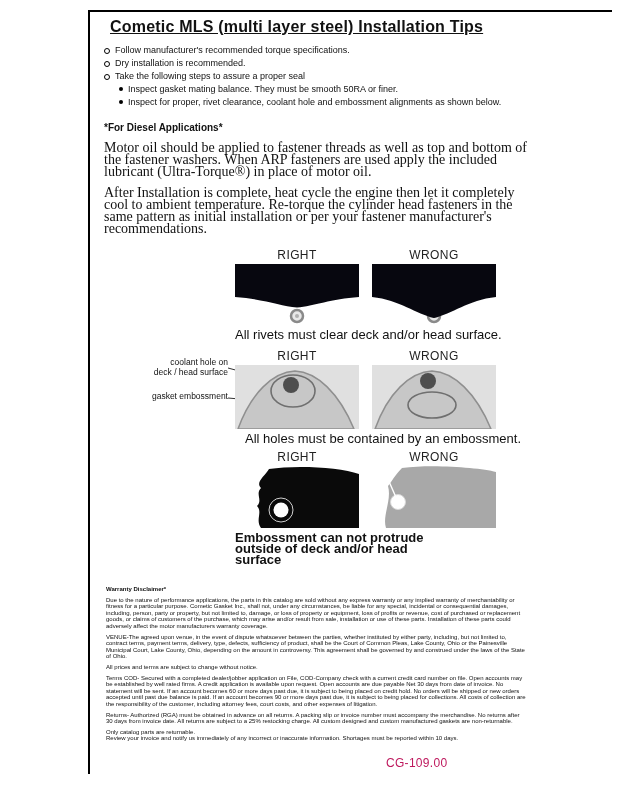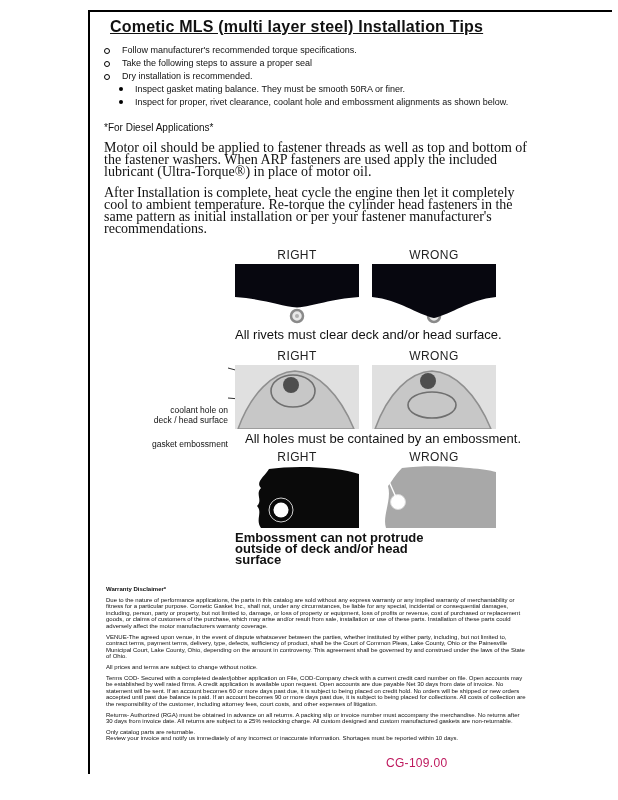--- a/index.html
+++ b/index.html
@@ -10,34 +10,34 @@
   .frame{
     position:absolute;left:88px;top:10px;width:522px;height:762px;
     border-left:2.5px solid #000;border-top:2.5px solid #000;
   }
   .content{position:absolute;left:104px;top:18px;width:444px;}
   .title{
     margin:0 0 8px 6px;font-size:16px;font-weight:bold;
     text-decoration:underline;letter-spacing:0.2px;
   }
   .tips{font-size:9px;line-height:13px;}
-  .tip{display:flex;align-items:flex-start;gap:12px;}
+  .tip{display:flex;align-items:flex-start;gap:5px;}
   .tip.sub{margin-left:15px;}
   .o-dot{flex:none;width:4px;height:4px;border:1px solid #000;border-radius:50%;margin-top:4px;background:#fff;}
   .f-dot{flex:none;width:4px;height:4px;border-radius:50%;margin-top:4px;background:#000;}
-  .diesel-heading{font-size:10px;font-weight:normal;margin:13px 0 4px 0;}
+  .diesel-heading{font-size:10px;font-weight:bold;margin:13px 0 4px 0;}
   .para{font-size:14px;line-height:12px;margin:9px 0 0 0;width:434px;font-family:Liberation Serif, serif;}
   .note{font-size:9px;margin:11px 0 0 0;}
   .figures{position:relative;margin:13px 0 0 128px;width:300px;height:312px;}
   .fig-head{position:absolute;width:124px;text-align:center;font-size:12px;letter-spacing:0.4px;color:#222;}
   .panel{position:absolute;width:124px;}
   .panel svg{display:block;}
   .fig-cap{position:absolute;font-size:13px;line-height:11px;white-space:nowrap;}
   .fig-cap.wrap{white-space:normal;width:205px;}
-  .fig-label{position:absolute;font-size:8.5px;line-height:9.5px;text-align:right;color:#111;margin-top:48px;}
+  .fig-label{position:absolute;font-size:8.5px;line-height:9.5px;text-align:right;color:#111;}
   .leader{position:absolute;left:-10px;top:108px;}
   .disclaimer{margin:26px 0 0 2px;width:420px;font-size:6px;line-height:6.6px;color:#111;}
   .disclaimer .head{font-weight:bold;margin:0 0 4px 0;}
   .disclaimer .p{margin:0 0 4px 0;}
   .footer{position:absolute;left:386px;top:756px;font-size:12px;letter-spacing:0.3px;color:#be185d;}
 </style>
 </head>
 <body>
 
 <div class="page">
@@ -46,25 +46,25 @@
   <div class="content">
     <h1 class="title">Cometic MLS (multi layer steel) Installation Tips</h1>
 
     <div class="tips">
       <div class="tip">
         <span class="o-dot"></span>
         <span>Follow manufacturer's recommended torque specifications.</span>
       </div>
       <div class="tip">
         <span class="o-dot"></span>
-        <span>Take the following steps to assure a proper seal</span>
+        <span>Dry installation is recommended.</span>
       </div>
       <div class="tip">
         <span class="o-dot"></span>
-        <span>Dry installation is recommended.</span>
+        <span>Take the following steps to assure a proper seal</span>
       </div>
       <div class="tip sub">
         <span class="f-dot"></span>
         <span>Inspect gasket mating balance.  They must be smooth 50RA or finer.</span>
       </div>
       <div class="tip sub">
         <span class="f-dot"></span>
         <span>Inspect for proper, rivet clearance, coolant hole and embossment alignments as shown below.</span>
       </div>
     </div>

